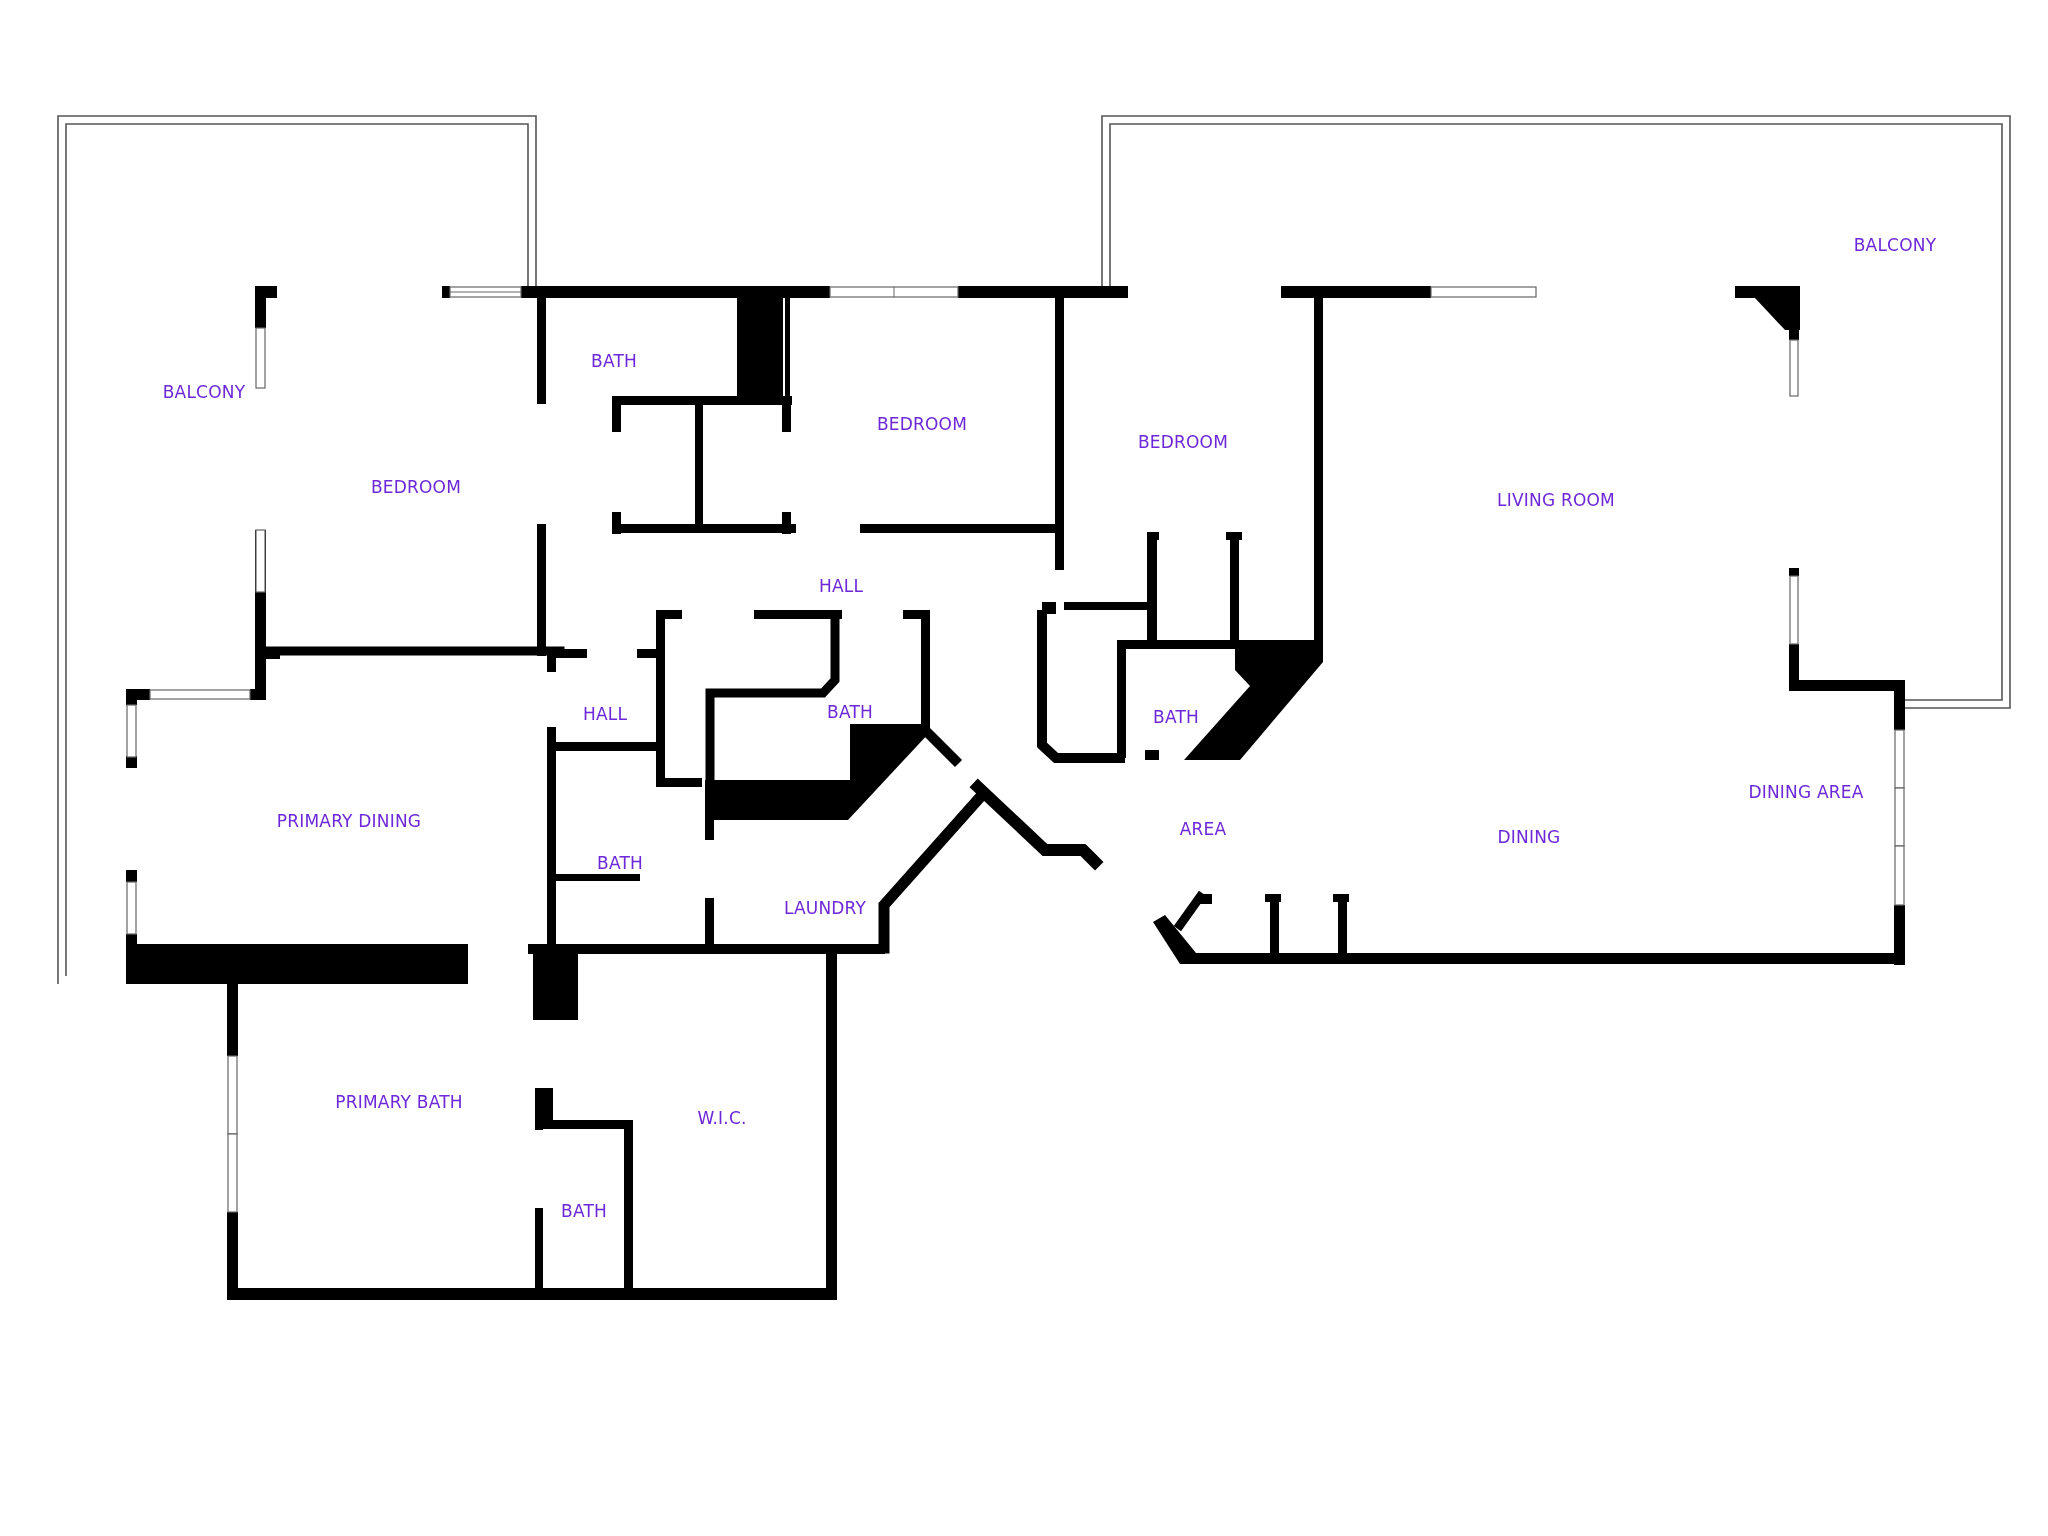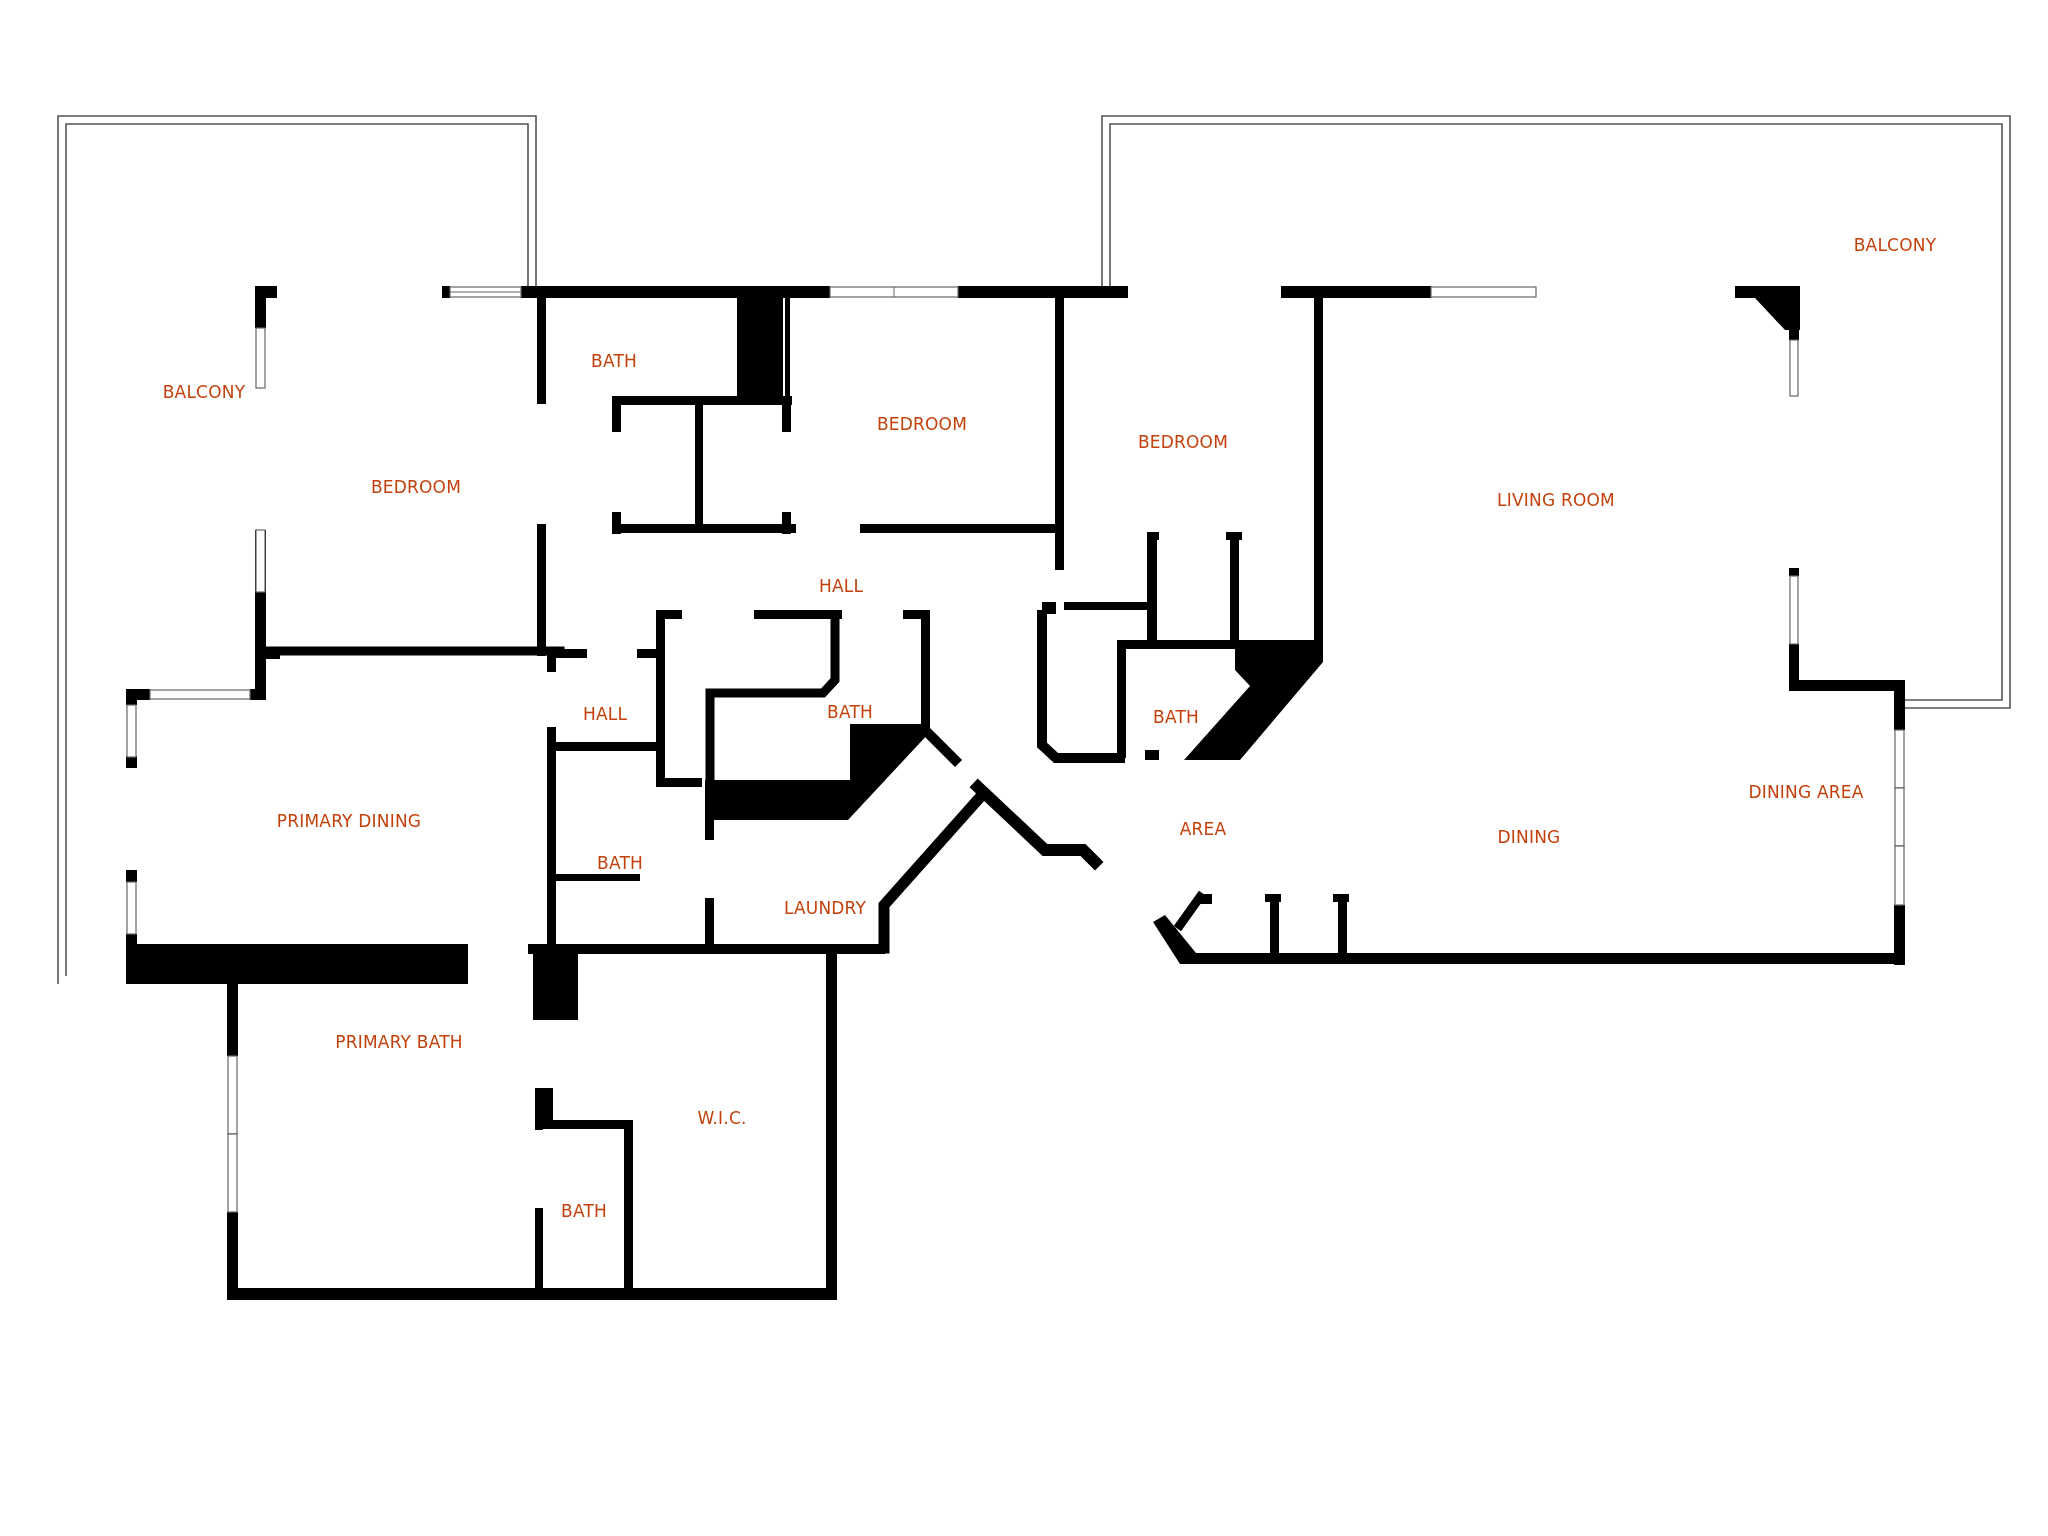--- a/index.html
+++ b/index.html
@@ -2,21 +2,21 @@
 <html><head>
 <meta charset="utf-8">
 <style>
   html, body { margin: 0; padding: 0; background: #ffffff; }
   body { width: 2048px; height: 1536px; overflow: hidden; position: relative; font-family: "DejaVu Sans", sans-serif; }
   #plan { position: absolute; left: 0; top: 0; width: 2048px; height: 1536px; }
   .wall { fill: #000000; }
   .wline { stroke: #000000; stroke-width: 11; fill: none; stroke-linecap: square; stroke-linejoin: miter; }
   .balc { fill: none; stroke: #555555; stroke-width: 1.6; }
   .win { fill: #ffffff; stroke: #666666; stroke-width: 1.2; }
-  .label { position: absolute; transform: translate(-50%, -50%); font-size: 17px; color: #c2410c; letter-spacing: 0.2px; white-space: nowrap; }
+  .label { position: absolute; transform: translate(-50%, -50%); font-size: 17px; color: #6d28d9; letter-spacing: 0.2px; white-space: nowrap; }
 </style>
 </head>
 <body>
 
 <svg id="plan" viewBox="0 0 2048 1536" xmlns="http://www.w3.org/2000/svg">
 
   <g>
     <polyline class="balc" points="58,984 58,116 536,116 536,289"></polyline>
     <polyline class="balc" points="66,976 66,124 528,124 528,289"></polyline>
   </g>
@@ -169,16 +169,16 @@
   <div class="label" style="left:841px;top:586px">HALL</div>
   <div class="label" style="left:605px;top:714px">HALL</div>
   <div class="label" style="left:850px;top:712px">BATH</div>
   <div class="label" style="left:1176px;top:717px">BATH</div>
   <div class="label" style="left:349px;top:821px">PRIMARY DINING</div>
   <div class="label" style="left:620px;top:863px">BATH</div>
   <div class="label" style="left:825px;top:908px">LAUNDRY</div>
   <div class="label" style="left:1203px;top:829px">AREA</div>
   <div class="label" style="left:1529px;top:837px">DINING</div>
   <div class="label" style="left:1806px;top:792px">DINING AREA</div>
-  <div class="label" style="left:399px;top:1042px">PRIMARY BATH</div>
+  <div class="label" style="left:399px;top:1102px">PRIMARY BATH</div>
   <div class="label" style="left:722px;top:1118px">W.I.C.</div>
   <div class="label" style="left:584px;top:1211px">BATH</div>
 </div>
 
 </body></html>

